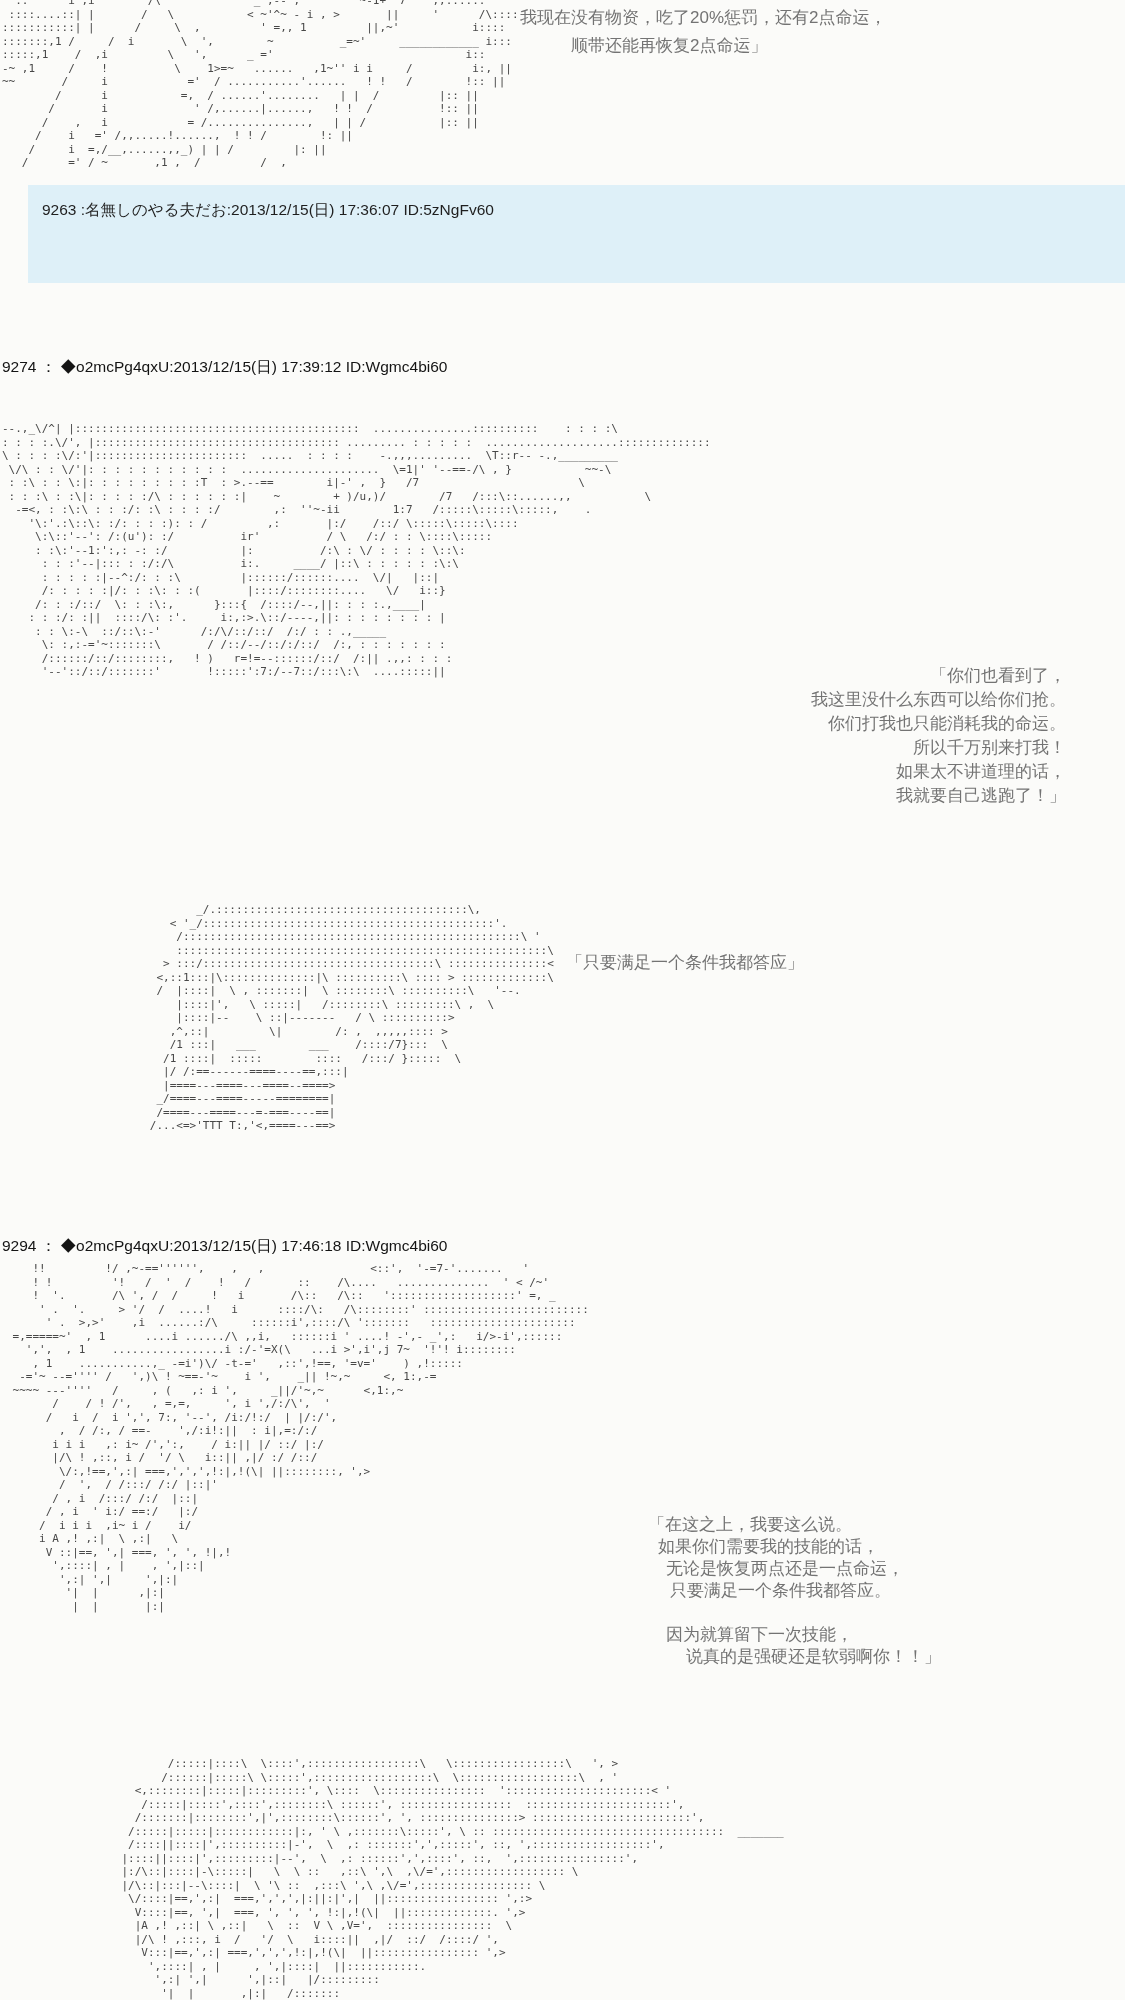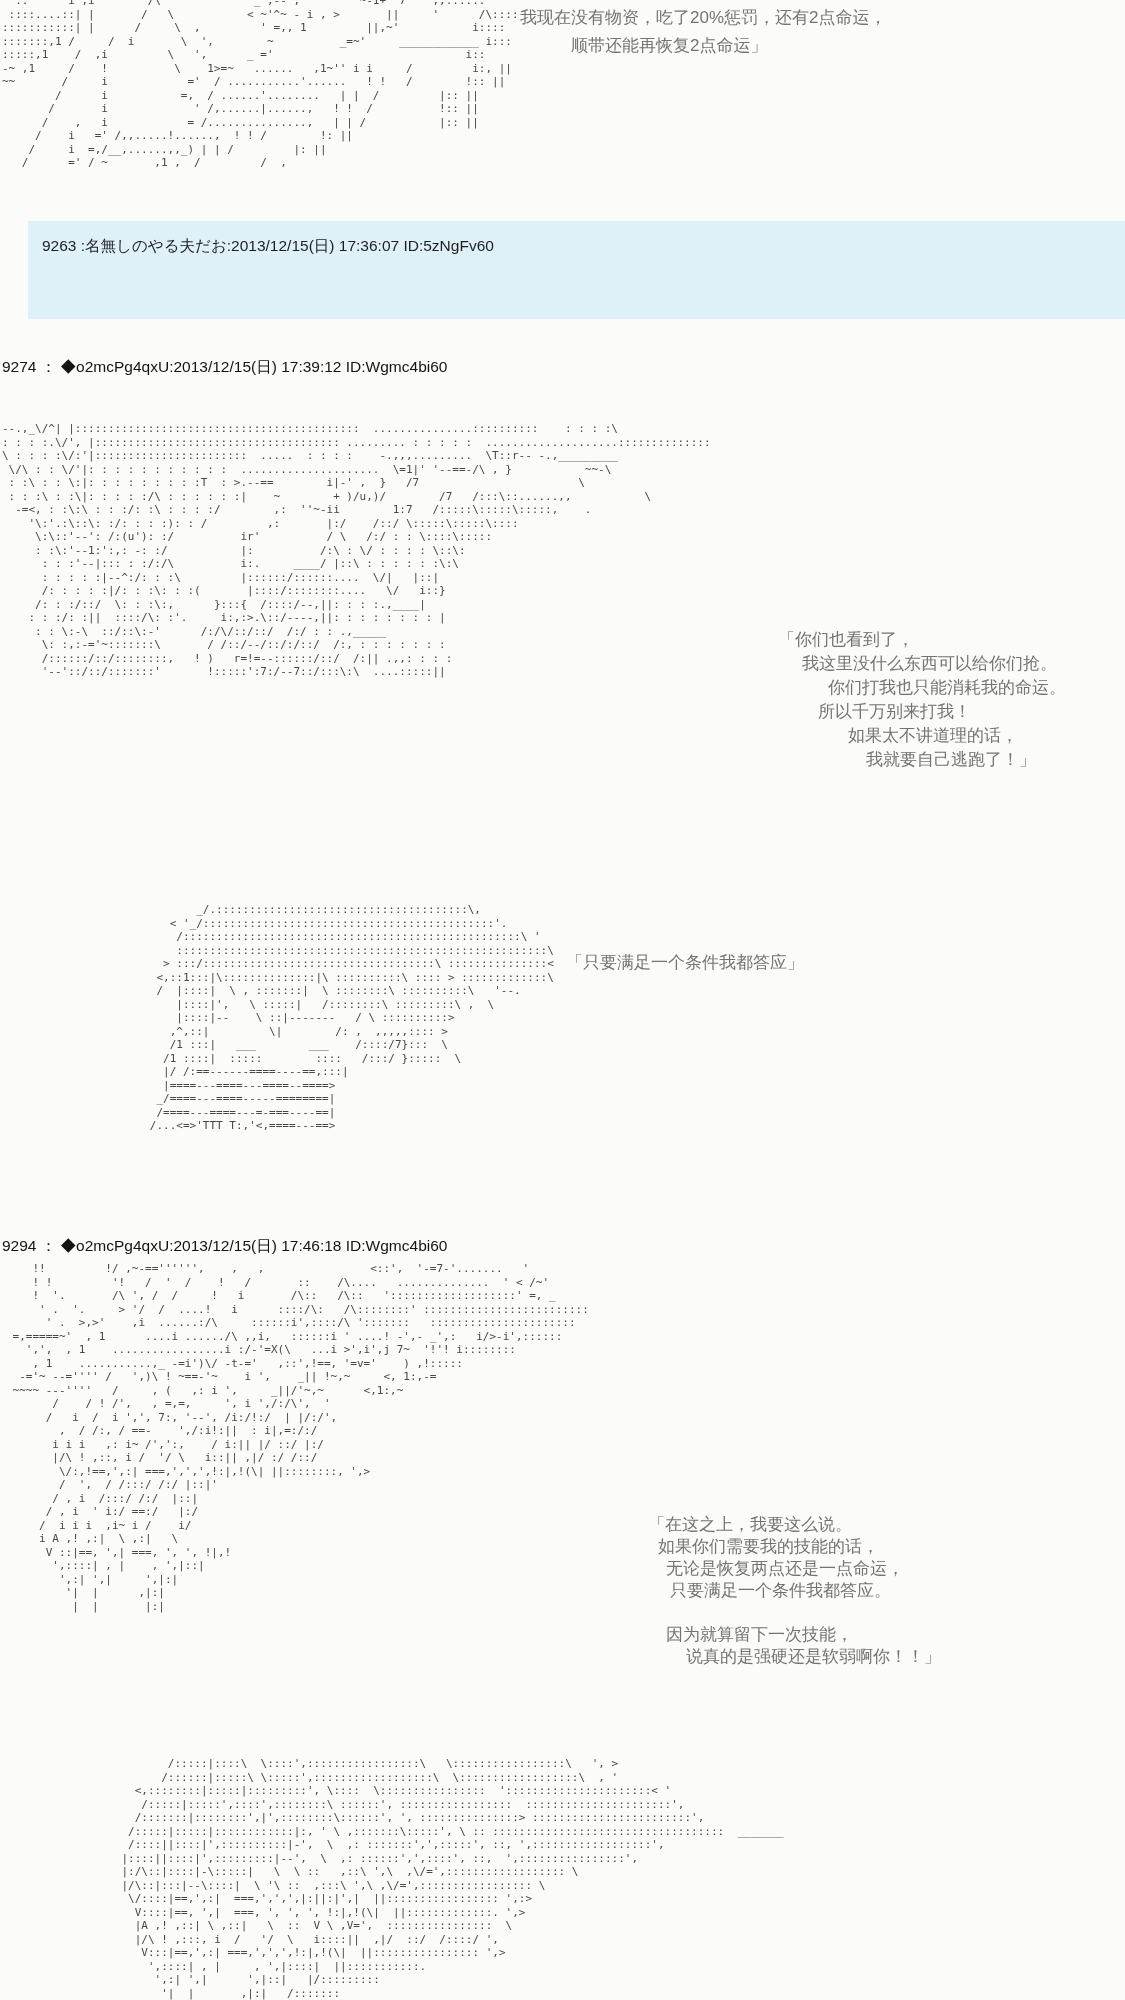--- a/index.html
+++ b/index.html
@@ -13,30 +13,30 @@
     font-family:"DejaVu Sans Mono",monospace;
     font-size:11px;line-height:13.5px;letter-spacing:0;
     color:#474747;margin:0;white-space:pre;
   }
   .cn{font-size:17px;line-height:24px;color:#737373;white-space:pre;}
   .hdr{font-size:15.5px;color:#141414;white-space:pre;margin-top:44px;}
   .post-box{
     background:#def0f8;
     left:28px;top:185px;width:1097px;height:98px;
     box-sizing:border-box;padding:13px 8px 0 14px;
-    font-size:15.5px;line-height:23px;color:#1f1f1f;margin-top:36px;
+    font-size:15.5px;line-height:23px;color:#1f1f1f;
   }
   
   #top-aa{left:2px;top:-6px;}
   #top-line1{left:520px;top:4px;line-height:28px;}
   #top-line2{left:534px;top:32px;line-height:28px;margin-left:37px;}
   
   #hdr-9274{left:2px;top:313px;}
   #aa1{left:2px;top:422px;}
-  #dlg1{left:778px;top:628px;}
+  #dlg1{left:778px;top:664px;text-align:right;}
   #dlg1 .l0{padding-left:0px;}
   #dlg1 .l1{padding-left:24px;}
   #dlg1 .l2{padding-left:50px;}
   #dlg1 .l3{padding-left:40px;}
   #dlg1 .l4{padding-left:70px;}
   #dlg1 .l5{padding-left:88px;}
   #aa2{left:130px;top:903px;}
   #dlg2{left:566px;top:951px;}
   
   #hdr-9294{left:2px;top:1192px;}

